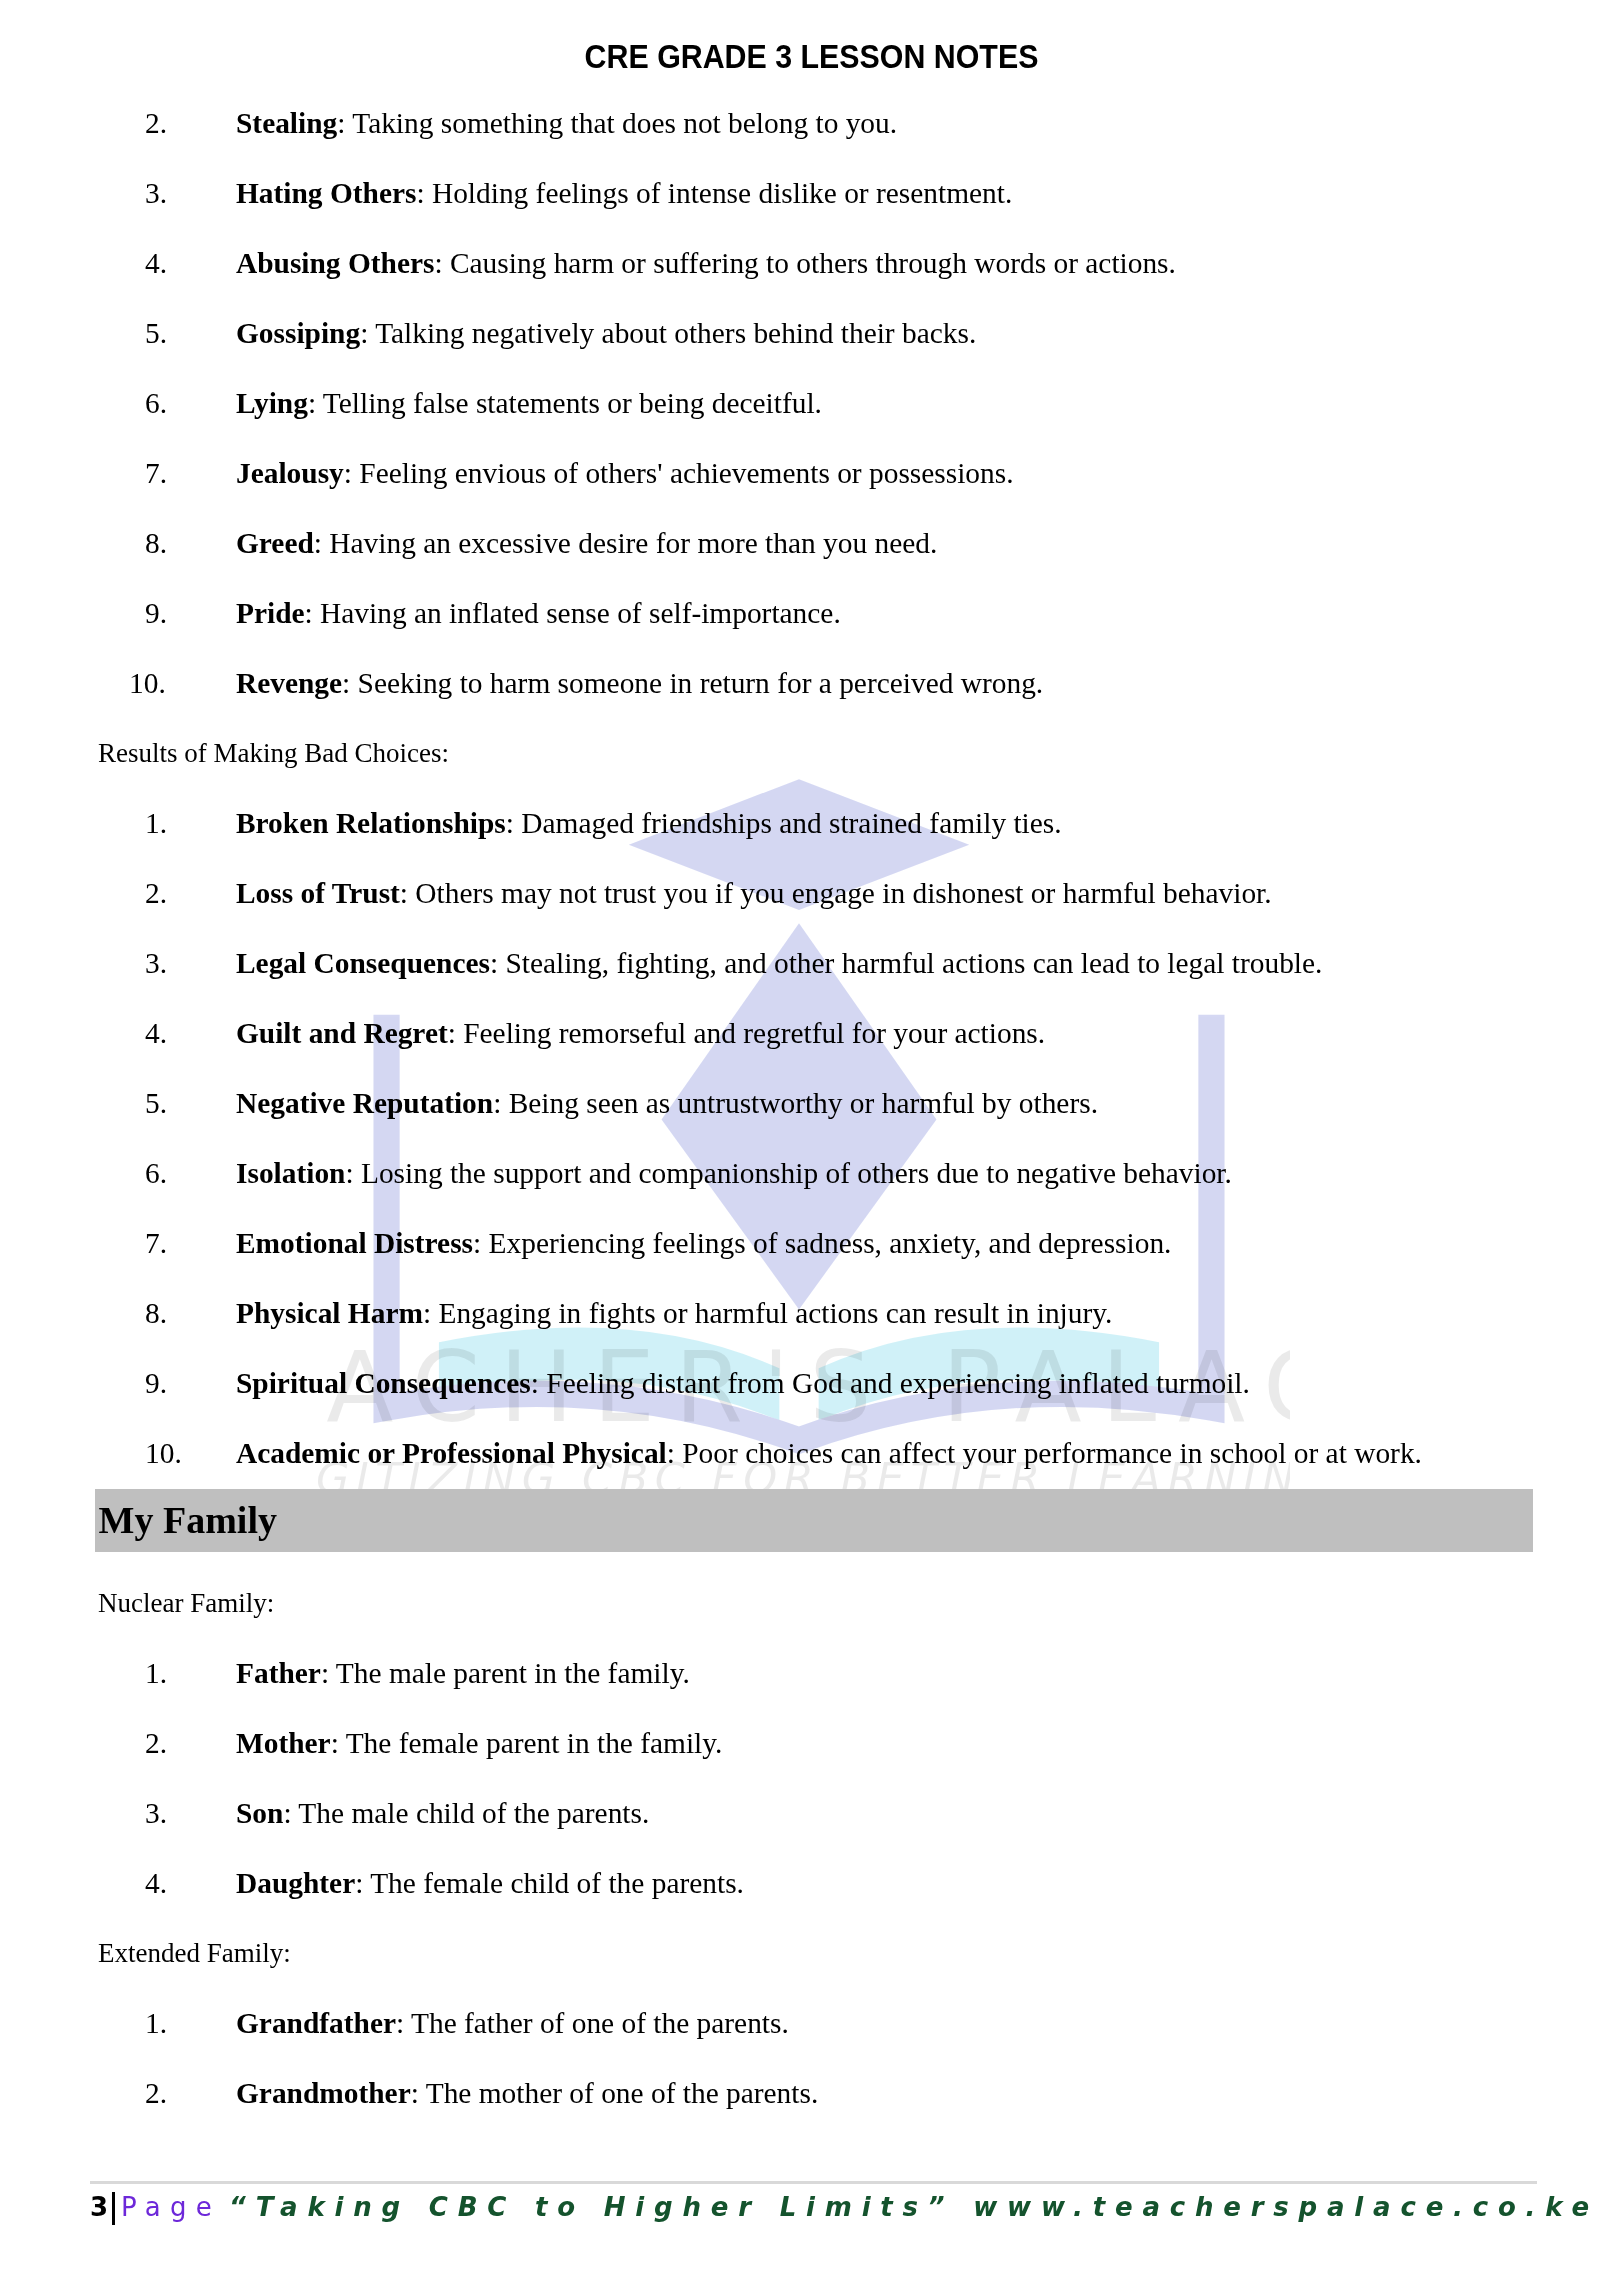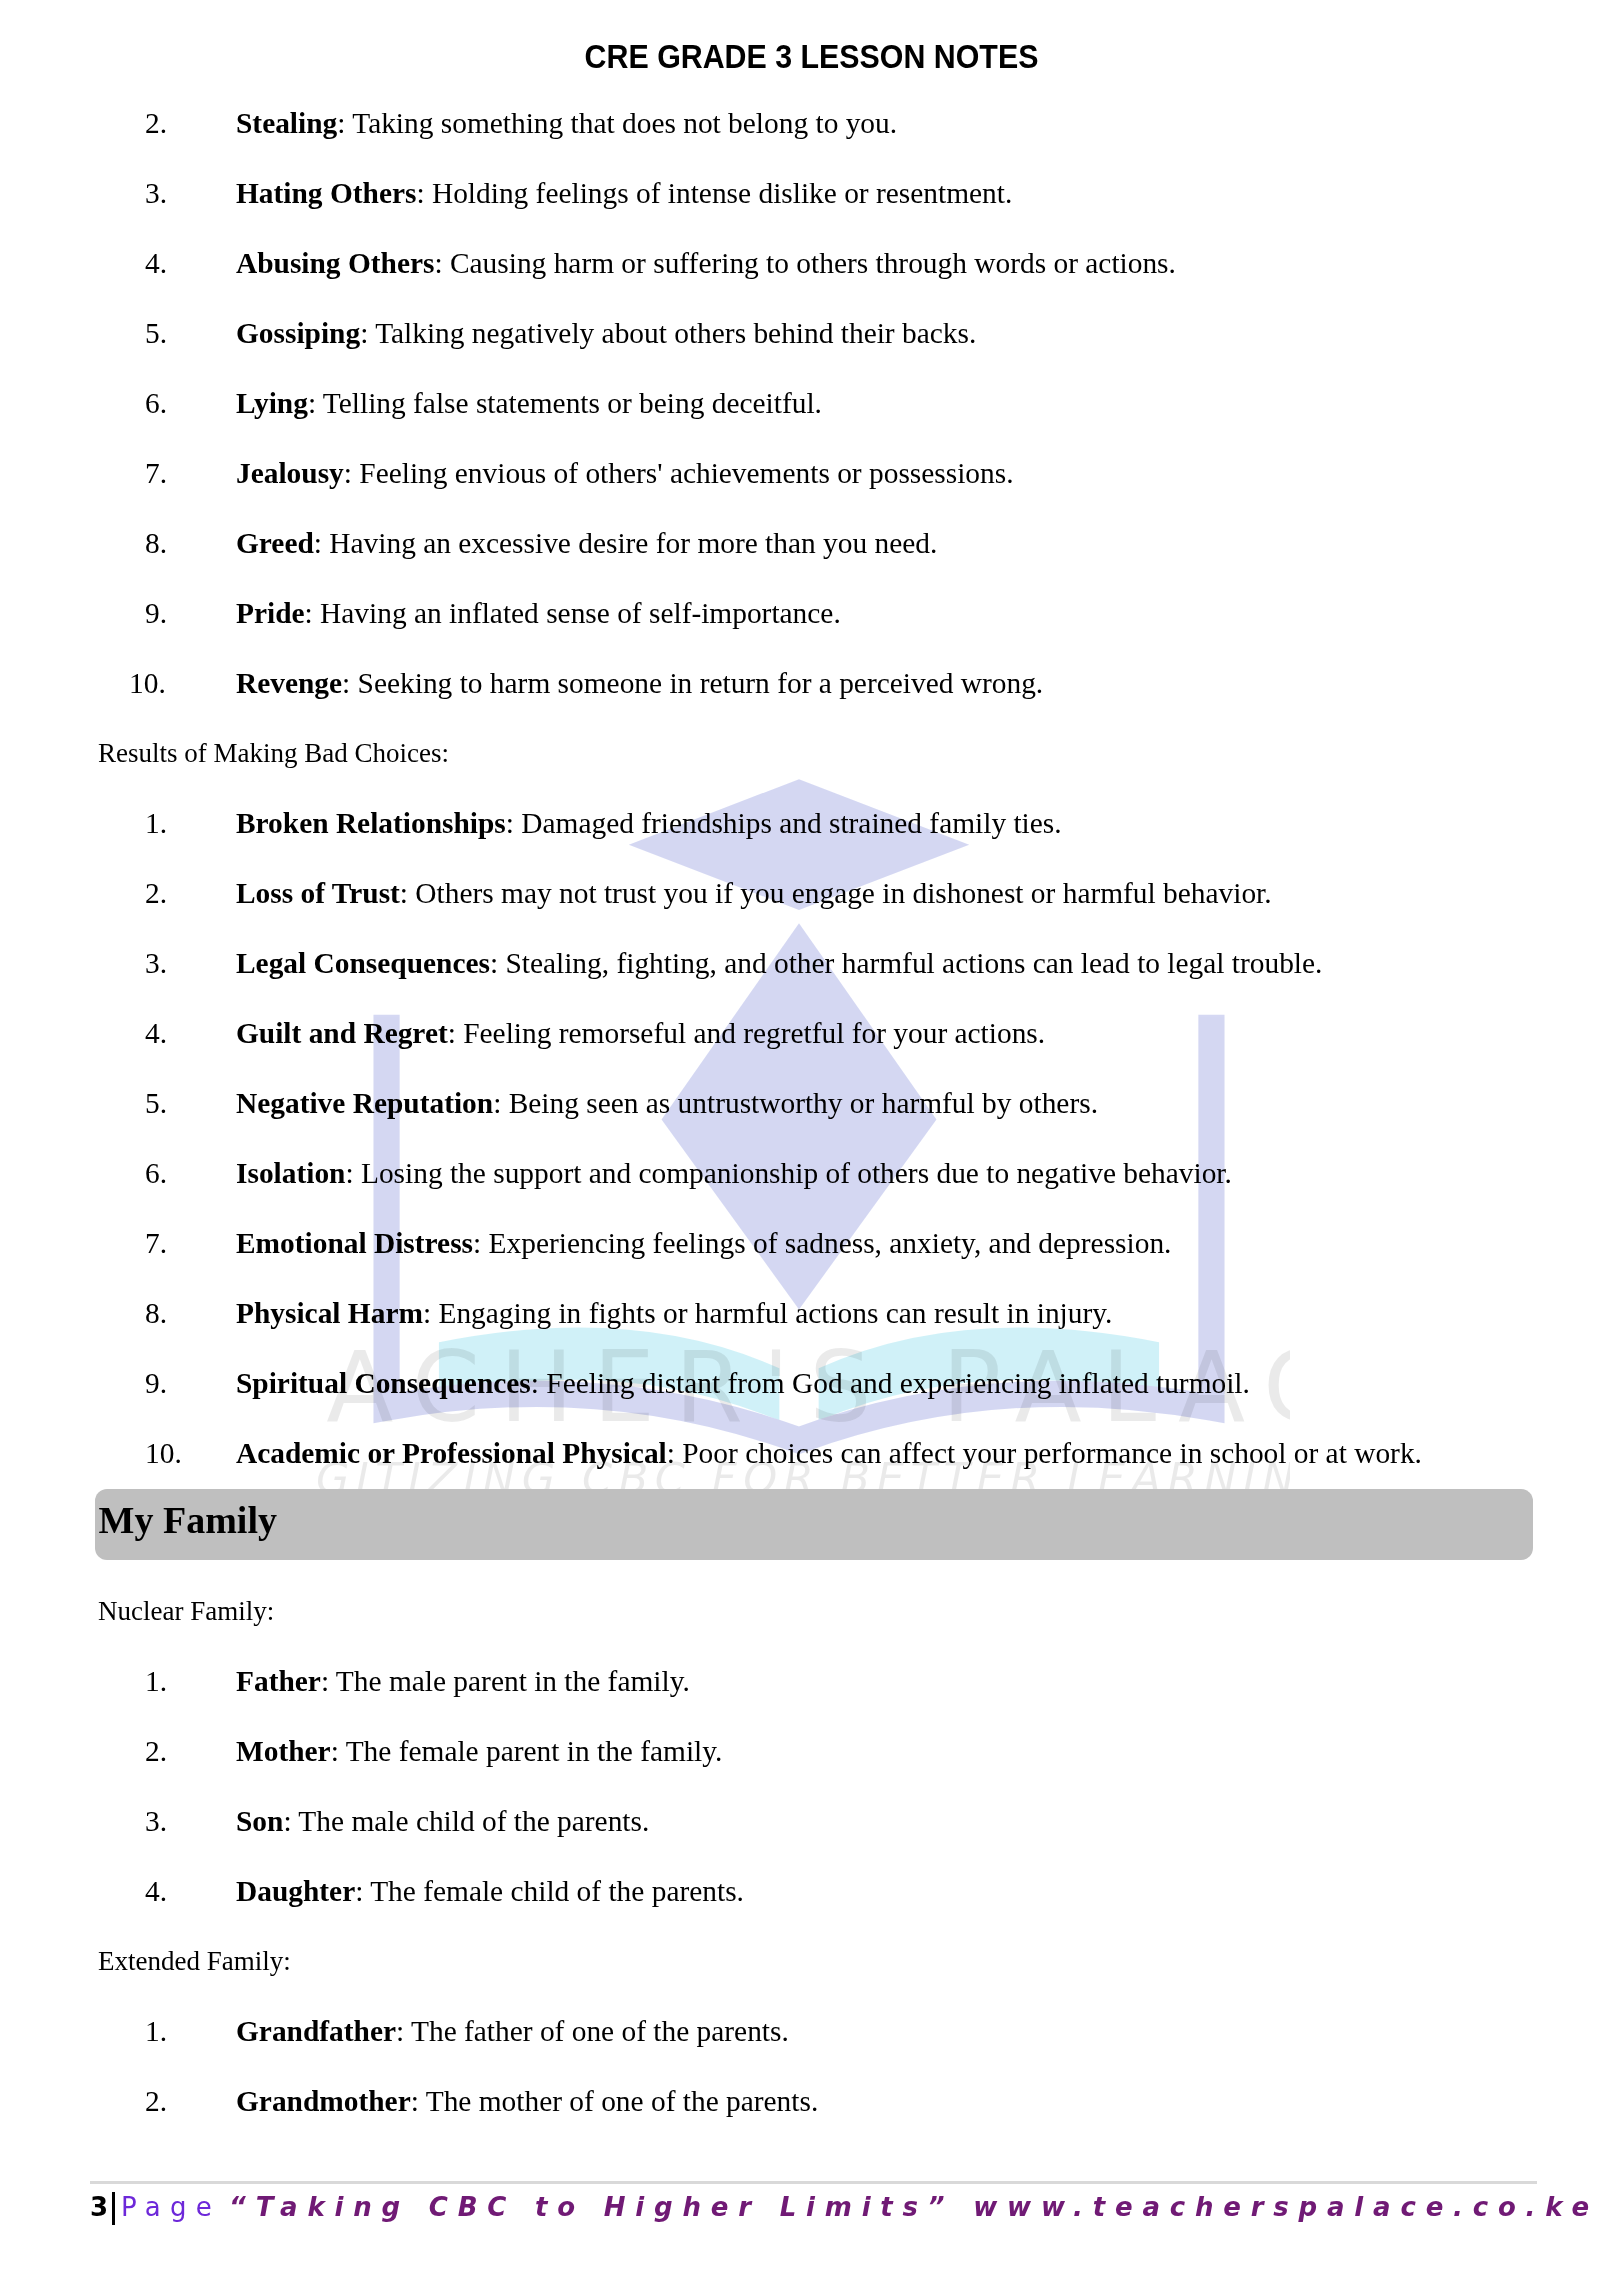--- a/index.html
+++ b/index.html
@@ -8,28 +8,28 @@
   .page-title { position: absolute; top: 38px; left: 0; width: 1623px; text-align: center;
          font-family: "Liberation Sans", "DejaVu Sans", sans-serif; font-weight: bold;
          font-size: 33px; letter-spacing: 0px; transform: scaleX(0.92); }
   .watermark { position: absolute; left: 308px; top: 766px; width: 982px; height: 753px; pointer-events: none; }
   .content { position: absolute; top: 105px; left: 98px; width: 1440px; }
   .list { margin: 0; padding: 0; list-style: none; }
   .item { position: relative; font-size: 29.4px; line-height: 37px; padding-left: 98px; margin-bottom: 33px; }
   .num { position: absolute; left: 47px; width: 46px; }
   .term { font-weight: bold; margin-left: 40px; }
   .subhead { font-weight: normal; font-size: 27px; line-height: 37px; margin: 0 0 33px 0; }
-  .section-bar { background: #bfbfbf; height: 71px; margin: 17px 16px 33px 0; width: 1438px; position: relative; left: -3.3px; border-radius: 12px; }
+  .section-bar { background: #bfbfbf; height: 63px; margin: 17px 16px 33px 0; width: 1438px; position: relative; left: -3.3px; }
   .section-bar span { position: absolute; left: 3.9px; top: 9.2px; font-size: 38px; font-weight: bold; }
   .footer-rule { position: absolute; left: 90px; top: 2181px; width: 1447px; height: 3.3px; background: #d9d9d9; }
   .footer { position: absolute; left: 90px; top: 2192px; font-family: "DejaVu Sans", sans-serif; font-size: 26px; white-space: nowrap; }
   .footer .pn { color: #000; font-weight: bold; }
   .footer .bar { display: inline-block; width: 2.6px; height: 33px; background: #000; vertical-align: middle; margin: 0 6.5px 0 3.9px; }
   .footer .page { color: #6d28d9; letter-spacing: 9.2px; }
-  .footer .slogan { color: #701a75; font-weight: bold; font-style: italic; letter-spacing: 9.8px; }
+  .footer .slogan { color: #14532d; font-weight: bold; font-style: italic; letter-spacing: 9.8px; }
 </style>
 </head>
 <body>
 
 <div class="page-title">CRE GRADE 3 LESSON NOTES</div>
 
 <svg class="watermark" viewBox="0 0 1500 1150">
   <g opacity="0.22">
     <polygon points="750,20 1010,120 750,220 490,120" fill="#3f4fc8"></polygon>
     <polygon points="750,240 960,540 750,830 540,540" fill="#3f4fc8"></polygon>

